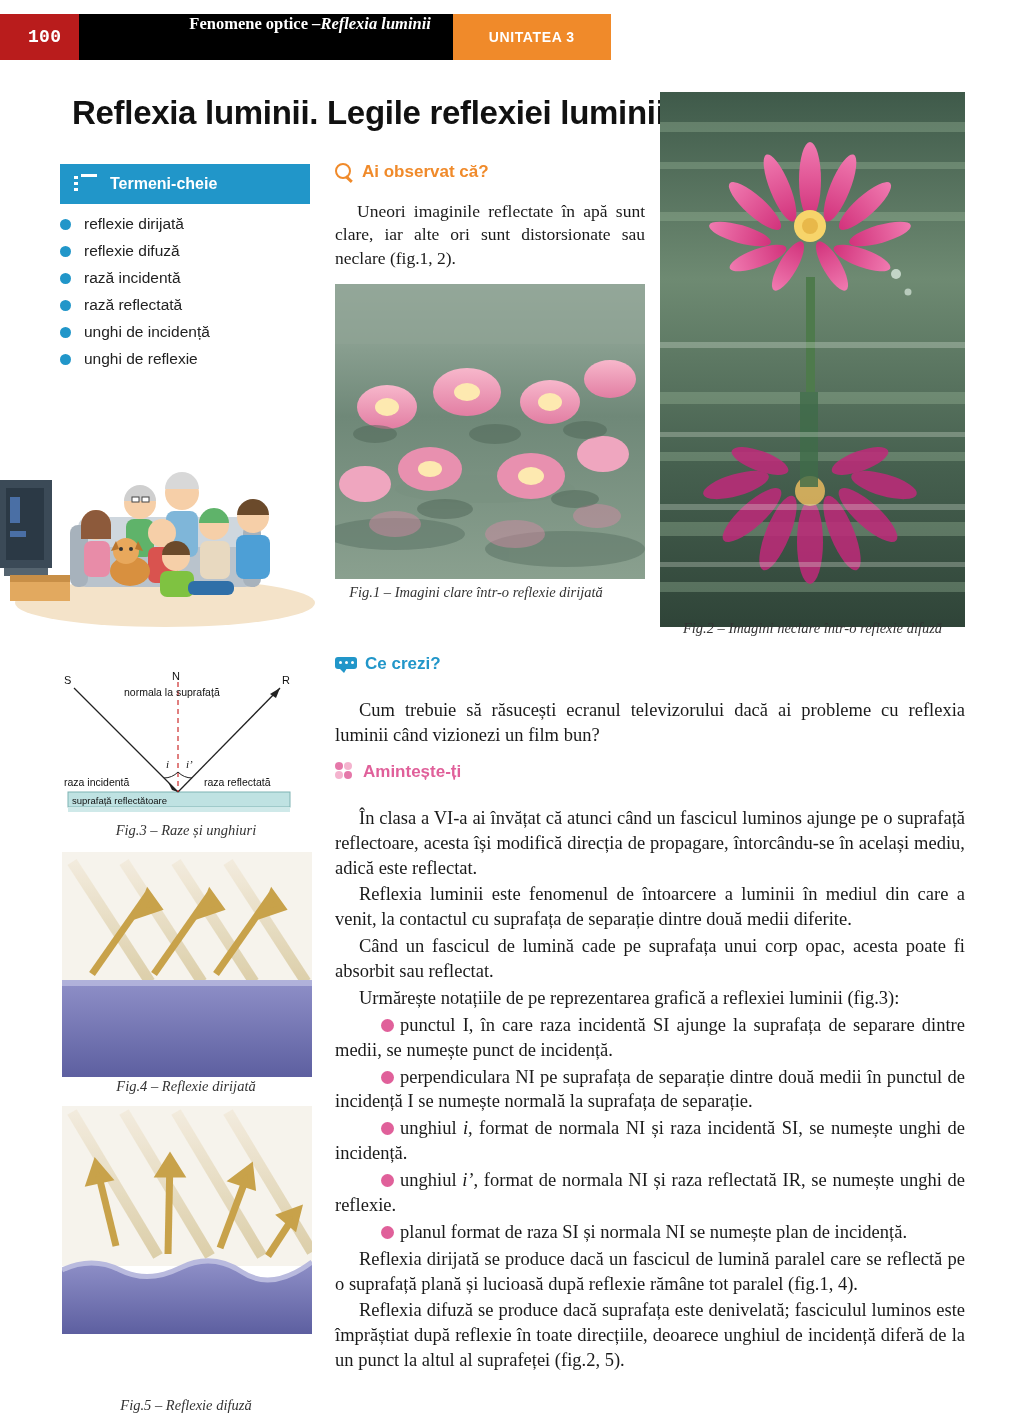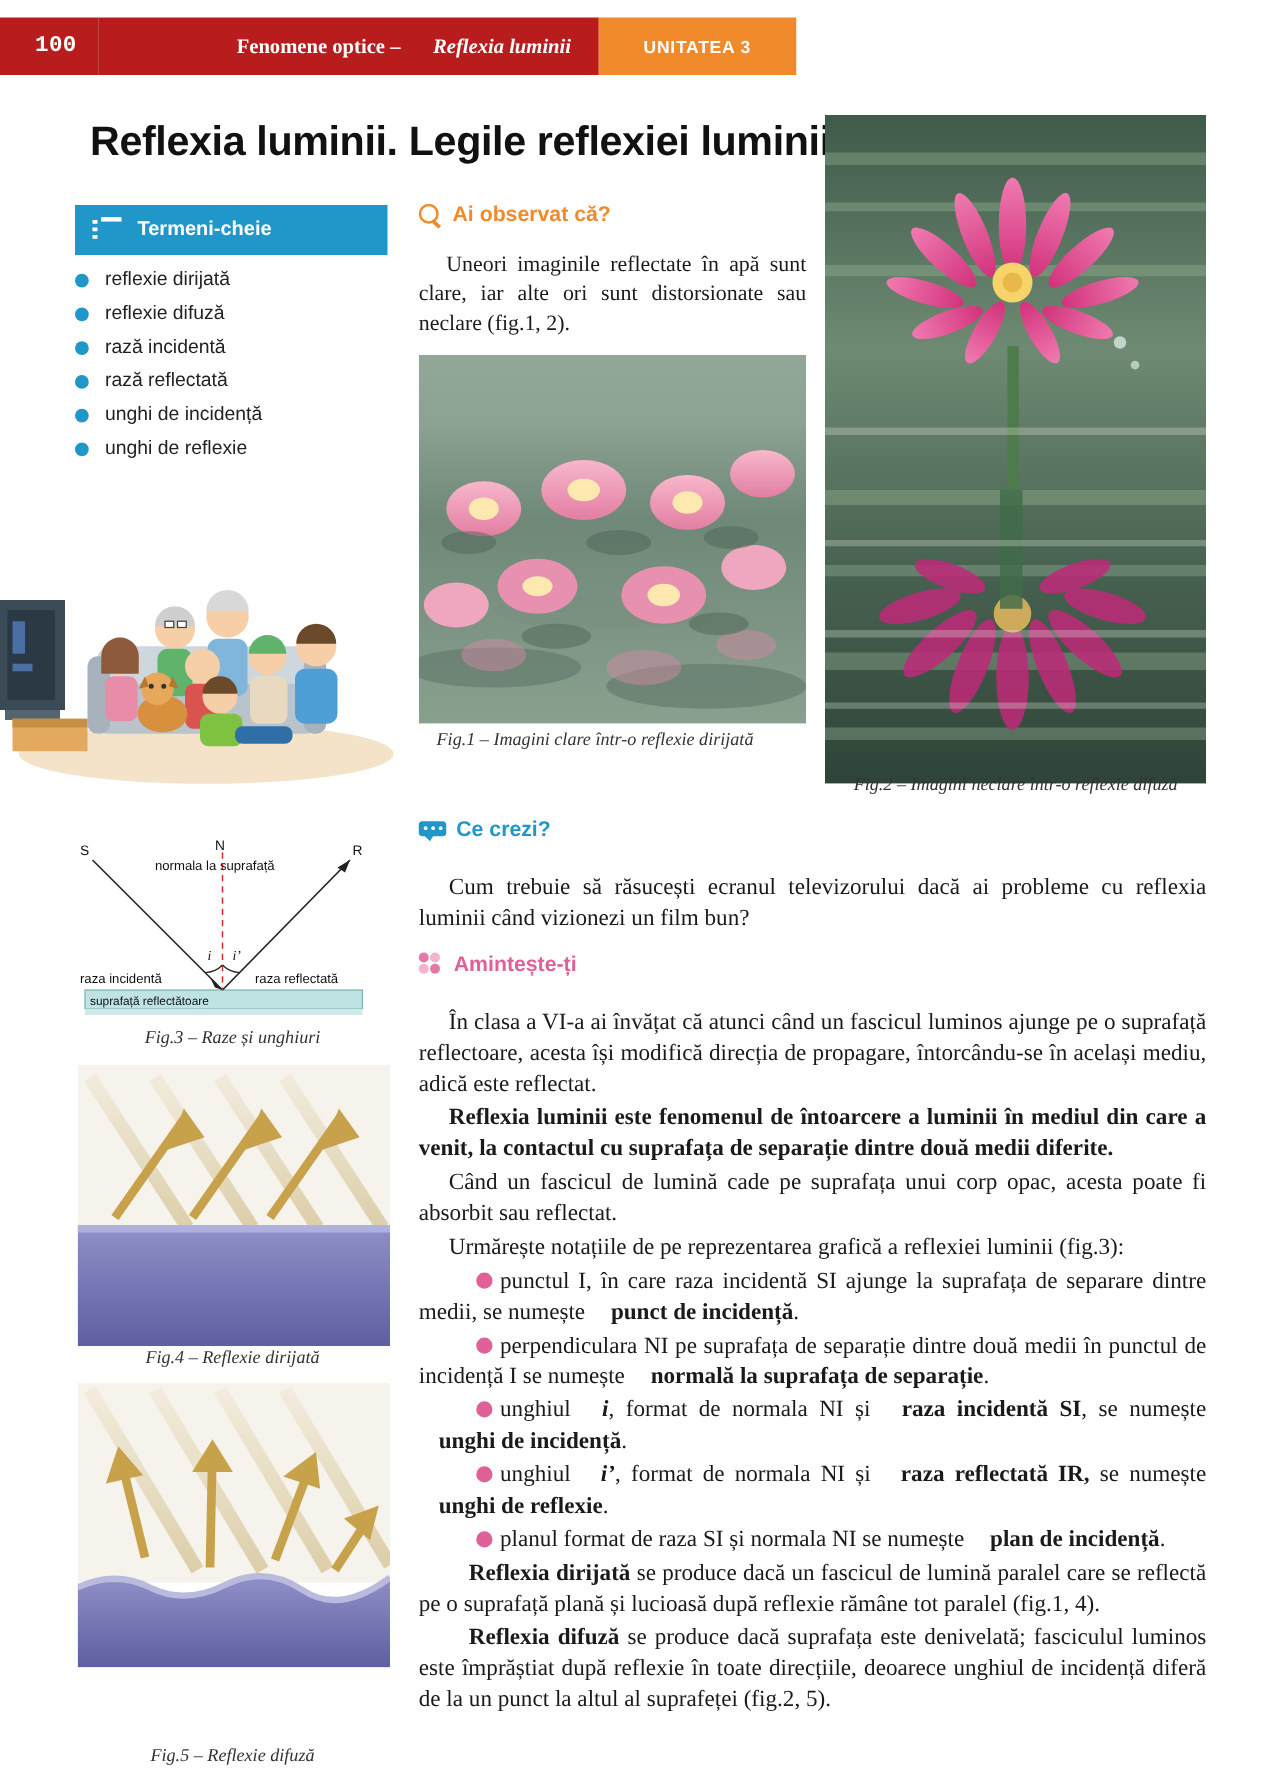--- a/index.html
+++ b/index.html
@@ -5,22 +5,22 @@
   html,body{margin:0;padding:0;}
   body{
     width:1024px;height:1424px;position:relative;background:#ffffff;
     font-family:"Liberation Serif", serif;color:#1a1a1a;overflow:hidden;
   }
   
   .hdr{position:absolute;left:0;top:14px;height:46px;display:flex;align-items:stretch;}
   .hdr-yellow{background:#b91c1c;color:#ffffff;display:flex;align-items:center;padding-left:28px;padding-right:18px;
       font-family:Liberation Mono, monospace;font-weight:bold;font-size:17px;letter-spacing:.3px;}
   .hdr-yellow .pg{color:#ffffff;font-size:18px;}
-  .hdr-title{background:#b91c1c;color:#ffffff;display:flex;align-items:center;padding:0 22px 0 110px;
-      font-family:"Liberation Serif",serif;font-weight:bold;font-size:16.5px;white-space:nowrap;gap:26px;}
+  .hdr-title{background:#000000;color:#ffffff;display:flex;align-items:flex-start;padding:0 22px 0 110px;
+      font-family:"Liberation Serif",serif;font-weight:bold;font-size:16.5px;white-space:nowrap;}
   .hdr-title i{}
   .hdr-unit{background:#f08a2a;color:#ffffff;display:flex;align-items:center;padding:0 36px;
       font-family:"Liberation Sans",sans-serif;font-weight:bold;font-size:14px;letter-spacing:.6px;}
 
   
   .page-title{position:absolute;left:72px;top:94px;width:600px;
       font-family:"Liberation Sans",sans-serif;font-weight:bold;font-size:33px;color:#111;letter-spacing:-0.3px;}
 
   
   .terms-head{position:absolute;left:60px;top:164px;width:250px;height:40px;background:#2196c9;
@@ -73,21 +73,21 @@
 
   
   #fig5{left:62px;top:1106px;width:250px;height:228px;}
   #fig5cap{position:absolute;left:55px;top:1397px;width:262px;}
 
   
   .col-main{position:absolute;left:335px;top:640px;width:630px;}
   .col-main .para{font-size:18.5px;line-height:1.345;text-indent:24px;margin-top:2px;}
   .col-main .sec-head{margin-top:14px;}
   .col-main .para.first{margin-top:24px;}
-  b.bld{font-weight:bold;margin-left:16px;}
+  b.bld{font-weight:normal;}
   .bullet-para{position:relative;text-indent:0;padding-left:0;}
   .bullet-para .bt{display:inline-block;width:13px;height:13px;border-radius:50%;background:#e0609a;
       margin-right:6px;margin-left:22px;vertical-align:baseline;position:relative;top:1px;}
 
   .icon-mag{width:19px;height:19px;position:relative;display:inline-block;}
   .icon-mag .circ{position:absolute;left:0;top:0;width:12px;height:12px;border:2.4px solid #f08a2a;border-radius:50%;}
   .icon-mag .hnd{position:absolute;left:11px;top:12px;width:8px;height:2.6px;background:#f08a2a;transform:rotate(42deg);transform-origin:left center;}
   .icon-bub{width:22px;height:15px;display:inline-block;position:relative;}
   .icon-bub .b{position:absolute;left:0;top:0;width:22px;height:12px;background:#2196c9;border-radius:3px;}
   .icon-bub .t{position:absolute;left:4px;top:11px;width:0;height:0;border-left:5px solid transparent;border-right:3px solid transparent;border-top:5px solid #2196c9;}
@@ -440,21 +440,21 @@
     <span class="icon-flower">
         <i></i>
         <i></i>
         <i></i>
         <i></i>
       </span>
     <span>Amintește-ți</span>
   </div>
 
   <div class="para first">În clasa a VI-a ai învățat că atunci când un fascicul luminos ajunge pe o suprafață reflectoare, acesta își modifică direcția de propagare, întorcându-se în același mediu, adică este reflectat.</div>
-  <div class="para" style="font-weight:bold;"><span>Reflexia luminii este fenomenul de întoarcere a luminii în mediul din care a venit, la contactul cu suprafața de separație dintre două medii diferite.</span></div>
+  <div class="para" style="font-weight:normal;"><span>Reflexia luminii este fenomenul de întoarcere a luminii în mediul din care a venit, la contactul cu suprafața de separație dintre două medii diferite.</span></div>
   <div class="para">Când un fascicul de lumină cade pe suprafața unui corp opac, acesta poate fi absorbit sau reflectat.</div>
   <div class="para">Urmărește notațiile de pe reprezentarea grafică a reflexiei luminii (fig.3):</div>
 
   <div class="para bullet-para">
     <span class="bt"></span><span>punctul I, în care raza incidentă SI ajunge la suprafața de separare dintre medii, se numește </span><b class="bld">punct de incidență</b><span>.</span>
   </div>
 
   <div class="para bullet-para">
     <span class="bt"></span><span>perpendiculara NI pe suprafața de separație dintre două medii în punctul de incidență I se numește </span><b class="bld">normală la suprafața de separație</b><span>.</span>
   </div>

